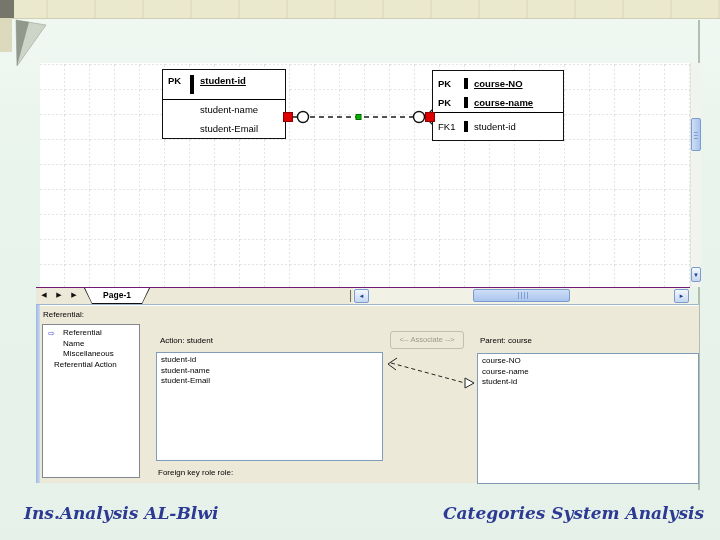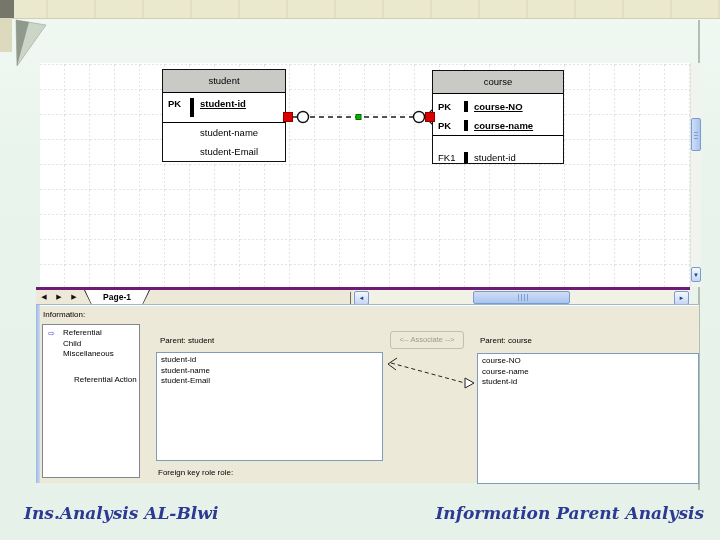--- a/index.html
+++ b/index.html
@@ -31,38 +31,38 @@
   .er-key{border-right:4px solid #000000;padding-left:5px;box-sizing:border-box;font-weight:bold;}
   .er-field{flex:1;padding-left:6px;}
   .pkfield{font-weight:bold;text-decoration:underline;}
   #student-table .er-key{width:31px;}
   #course-table .er-key{width:35px;}
   #student-table .er-sec-key .er-row{height:24px;padding-top:5px;box-sizing:content-box;}
   #student-table .er-sec-key .er-row>span{height:19px;}
   #student-table .er-sec-attr .er-row{height:19px;align-items:center;}
   #course-table .er-sec-key .er-row{height:19px;align-items:center;}
   #course-table .er-sec-key{padding-top:3px;}
-  #course-table .er-sec-attr .er-row{height:27px;align-items:flex-end;}
+  #course-table .er-sec-attr .er-row{height:27px;align-items:center;}
   #course-table .er-sec-attr .er-key{font-weight:normal;}
 
   
   #vscroll{left:690px;top:63px;width:11px;height:224px;background:#f0f3ee;
            border-left:1px solid #e2e6e0;box-sizing:border-box;}
   .vthumb{position:absolute;left:0px;width:10px;
           background:linear-gradient(90deg,#cfdef6,#aac4ee);
           border:1px solid #7a9ccc;border-radius:2px;box-sizing:border-box;}
   .grip-h{position:absolute;left:2px;right:2px;height:1px;background:#7e9fd0;}
   .scroll-btn{position:absolute;box-sizing:border-box;
           background:linear-gradient(180deg,#f4f8fe,#c6d6f2);
           border:1px solid #7a9ccc;border-radius:2px;color:#1c3f94;
           text-align:center;overflow:hidden;}
 
   
   #tabbar{left:36px;top:287px;width:654px;height:17px;background:#ece9d8;
-          border-top:3px solid #701a75;box-sizing:border-box;}
+          border-top:1px solid #701a75;box-sizing:border-box;}
   .nav-arrow{position:absolute;top:3px;font-size:7px;color:#111;width:12px;text-align:center;cursor:default;}
   #page-tab-outer{position:absolute;left:48px;top:0;width:66px;height:16px;background:#111;
      clip-path:polygon(0 0,100% 0,calc(100% - 8px) 100%,8px 100%);}
   #page-tab-inner{position:absolute;left:1px;top:0;width:64px;height:15px;background:#fff;
      clip-path:polygon(0 0,100% 0,calc(100% - 7px) 100%,7px 100%);
      font-size:8.5px;font-weight:bold;text-align:center;line-height:15px;}
   #tab-divider{position:absolute;left:314px;top:2px;width:1px;height:12px;background:#6b6b63;}
   #hscroll{position:absolute;left:317px;top:0;width:337px;height:16px;background:#f2f1e6;}
   .hthumb{position:absolute;top:1px;height:13px;
           background:linear-gradient(180deg,#cfdef6,#aac4ee);
@@ -113,41 +113,39 @@
   <svg id="grid-svg" width="650" height="224">
     <defs>
       <pattern id="grid" width="25" height="25" patternUnits="userSpaceOnUse" x="0" y="2">
         <path d="M25 0 V25 M0 25 H25" fill="none" stroke="#cbcbc7" stroke-width="1" stroke-dasharray="2 2"></path>
       </pattern>
     </defs>
     <rect width="650" height="224" fill="url(#grid)"></rect>
   </svg>
 
   <div class="er-table" id="student-table" style="left:122px;top:6px;width:122px;">
-    <div class="er-title">student</div>
     <div class="er-sec er-sec-key">
       <div class="er-row">
         <span class="er-key">PK</span>
         <span class="er-field pkfield">student-id</span>
       </div>
     </div>
     <div class="er-sec er-sec-attr last">
       <div class="er-row">
         <span class="er-key"></span>
         <span class="er-field">student-name</span>
       </div>
       <div class="er-row">
         <span class="er-key"></span>
         <span class="er-field">student-Email</span>
       </div>
     </div>
   </div>
 
   <div class="er-table" id="course-table" style="left:392px;top:7px;width:130px;">
-    <div class="er-title">course</div>
     <div class="er-sec er-sec-key">
       <div class="er-row">
         <span class="er-key">PK</span>
         <span class="er-field pkfield">course-NO</span>
       </div>
       <div class="er-row">
         <span class="er-key">PK</span>
         <span class="er-field pkfield">course-name</span>
       </div>
     </div>
@@ -201,33 +199,33 @@
     </div>
     <div class="scroll-btn" style="right:1px;top:1px;width:15px;height:14px;font-size:6px;line-height:12px;">
       <span>►</span>
     </div>
   </div>
 </div>
 
 <div class="abs" id="panel">
   <div id="panel-left-edge"></div>
 
-  <div class="panel-label" style="left:7px;top:5px;">Information:</div>
+  <div class="panel-label" style="left:7px;top:5px;">Referential:</div>
 
   <div class="listbox" id="categories-box" style="left:6px;top:19px;width:98px;height:154px;padding-top:3px;">
     <div class="lb-item">
       <span id="cat-arrow">⇨</span>
       <span>Referential</span>
     </div>
-    <div class="lb-item" style="padding-left:20px;"><span>Child</span></div>
+    <div class="lb-item" style="padding-left:20px;"><span>Name</span></div>
     <div class="lb-item" style="padding-left:20px;"><span>Miscellaneous</span></div>
-    <div class="lb-item" style="padding-left:31px;margin-top:15px;"><span>Referential Action</span></div>
-  </div>
-
-  <div class="panel-label" style="left:124px;top:31px;">Parent: student</div>
+    <div class="lb-item" style="padding-left:11px;"><span>Referential Action</span></div>
+  </div>
+
+  <div class="panel-label" style="left:124px;top:31px;">Action: student</div>
   <div class="listbox" style="left:120px;top:47px;width:227px;height:109px;padding-top:2px;">
     <div class="lb-item"><span>student-id</span></div>
     <div class="lb-item"><span>student-name</span></div>
     <div class="lb-item"><span>student-Email</span></div>
   </div>
 
   <div id="associate-btn">
     <span>&lt;-- Associate --&gt;</span>
   </div>
 
@@ -241,13 +239,13 @@
   <svg id="assoc-arrow-svg" width="100" height="38">
     <path d="M10 8 L84 28" stroke="#222" stroke-width="1" stroke-dasharray="4 3" fill="none"></path>
     <path d="M16 3 L7 9 L15 15" fill="none" stroke="#222" stroke-width="1"></path>
     <path d="M84 23 L93 28 L84 33 Z" fill="#fff" stroke="#222" stroke-width="1"></path>
   </svg>
 
   <div class="panel-label" style="left:122px;top:163px;">Foreign key role role:</div>
 </div>
 
 <div class="footer-text" id="footer-left">Ins.Analysis AL-Blwi</div>
-<div class="footer-text" id="footer-right">Information Parent Analysis</div>
+<div class="footer-text" id="footer-right">Categories System Analysis</div>
 
 </body></html>

